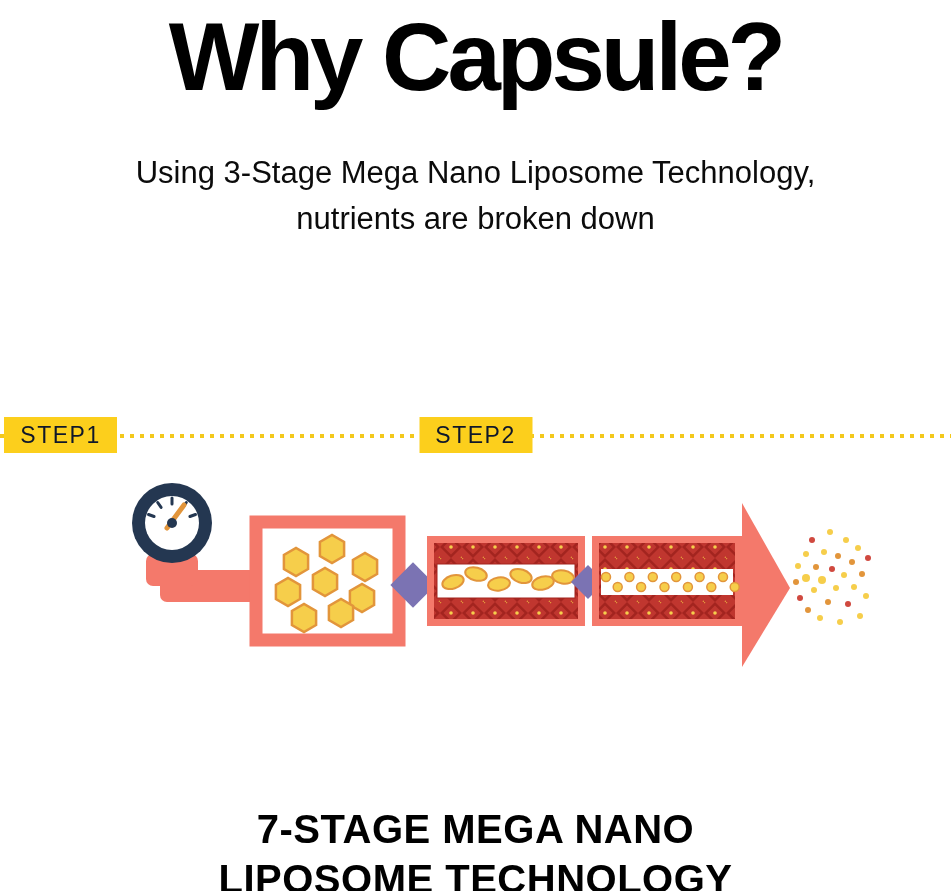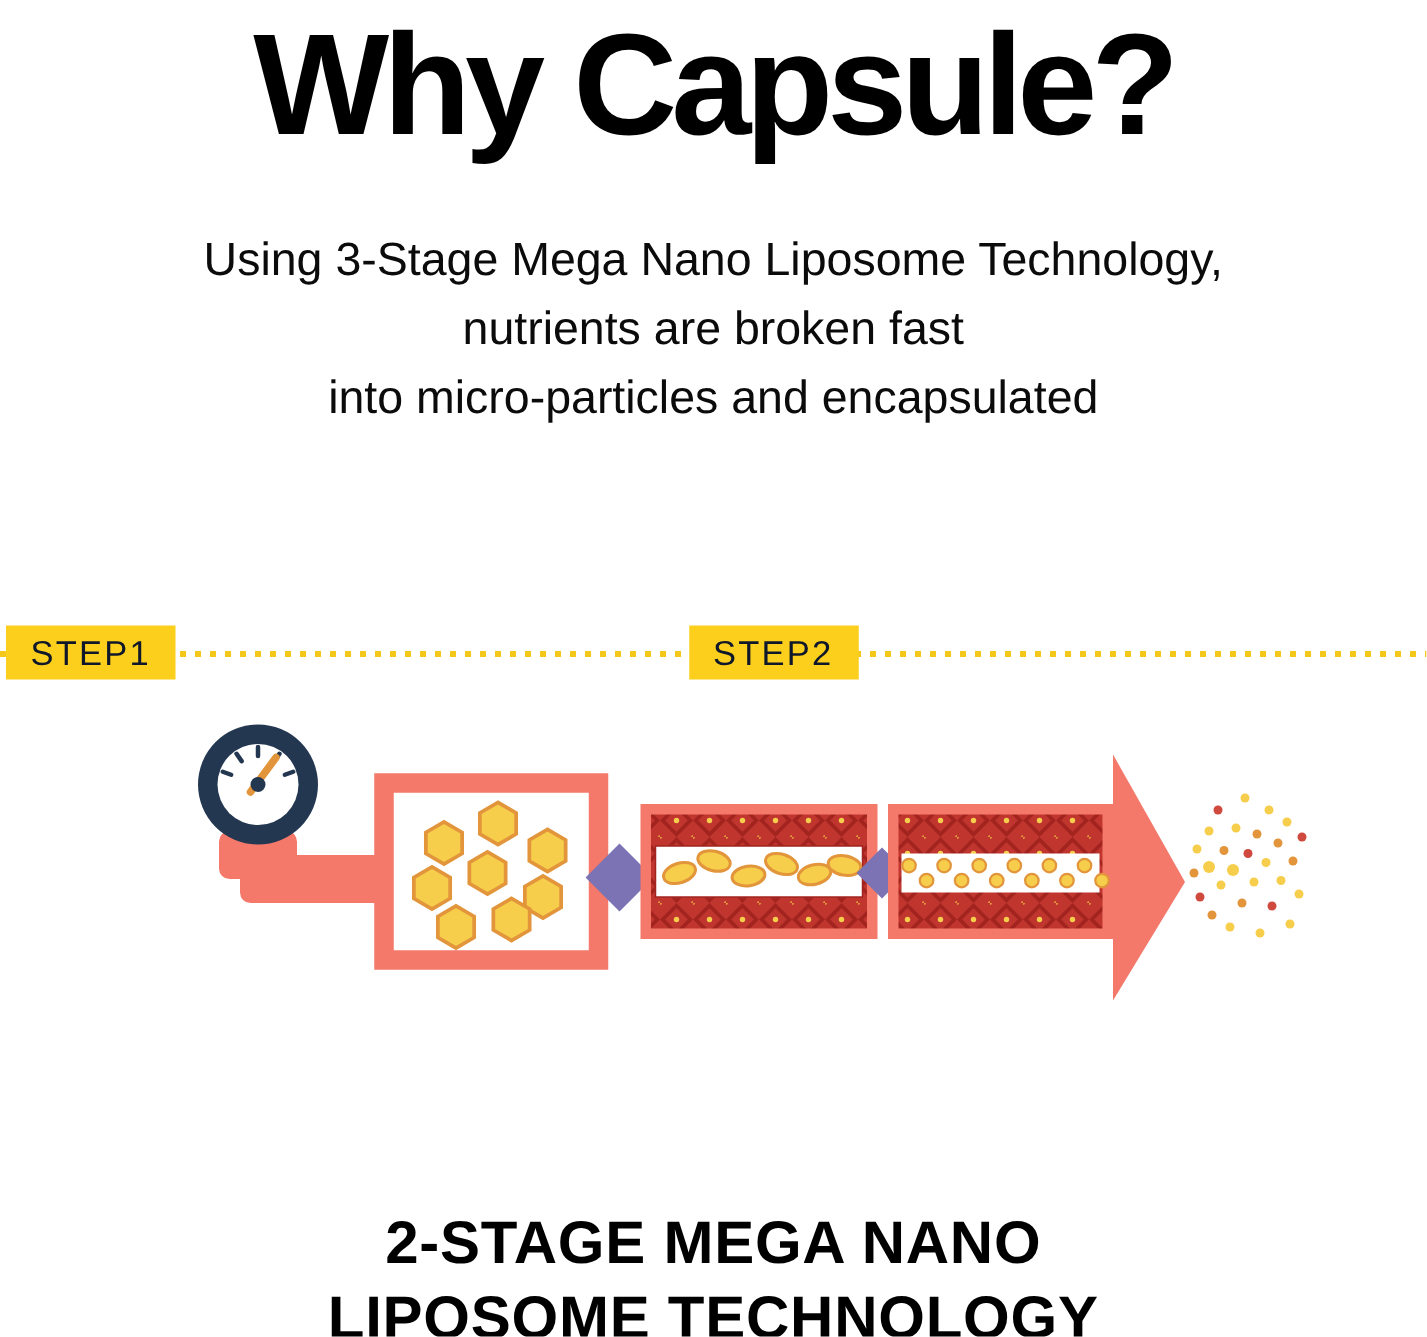--- a/index.html
+++ b/index.html
@@ -33,43 +33,42 @@
     background-image:repeating-linear-gradient(90deg,
       var(--dotted-line,#F3C81B) 0 4px, transparent 4px 10px);
   }
   .step {
     position:absolute; top:0; height:36px; width:113px;
     background:var(--step-bg,#FCCF1C);
     color:#0f172a; font-size:23px; letter-spacing:1.5px; font-weight:400;
     display:flex; align-items:center; justify-content:center;
   }
   .step1 { left:4px; }
-  .step2 { left:50%; transform:translateX(-50%);margin-left:40px; }
+  .step2 { left:50%; transform:translateX(-50%); }
   .step3 { right:4px; }
 
   .diagram { position:absolute; top:470px; left:0; width:951px; height:240px; }
 
   .footer {
     position:absolute; top:804px; left:0; width:100%;
     text-align:center;
     font-size:40px; font-weight:700; line-height:50px; letter-spacing:0.5px;
     color:#000;
   }
 </style>
 </head>
 <body>
 
 <div class="page">
 
   <h1 class="title">Why Capsule?</h1>
 
   <div class="subtitle">
     <div>Using 3-Stage Mega Nano Liposome Technology,</div>
-    <div>nutrients are broken fast</div>
-    <div>into micro-particles and encapsulated</div>
+    <div>nutrients are broken down</div>
   </div>
 
   <div class="steps">
     <div class="dotline"></div>
     <div class="step step1">STEP1</div>
     <div class="step step2">STEP2</div>
   </div>
 
   <div class="diagram">
     <svg width="951" height="240" viewBox="0 0 951 240">
@@ -188,17 +187,17 @@
           <circle cx="858" cy="78" r="3" fill="#F6CE4B"></circle>
           <circle cx="860" cy="146" r="3" fill="#F6CE4B"></circle>
           <circle cx="862" cy="104" r="3" fill="#E2953B"></circle>
           <circle cx="866" cy="126" r="3" fill="#F6CE4B"></circle>
           <circle cx="868" cy="88" r="3" fill="#D0493F"></circle>
         </g>
     </svg>
   </div>
 
   <div class="footer">
-    <div>2-STAGE MEGA NANO</div>
+    <div>7-STAGE MEGA NANO</div>
     <div>LIPOSOME TECHNOLOGY</div>
   </div>
 
 </div>
 
 </body></html>

